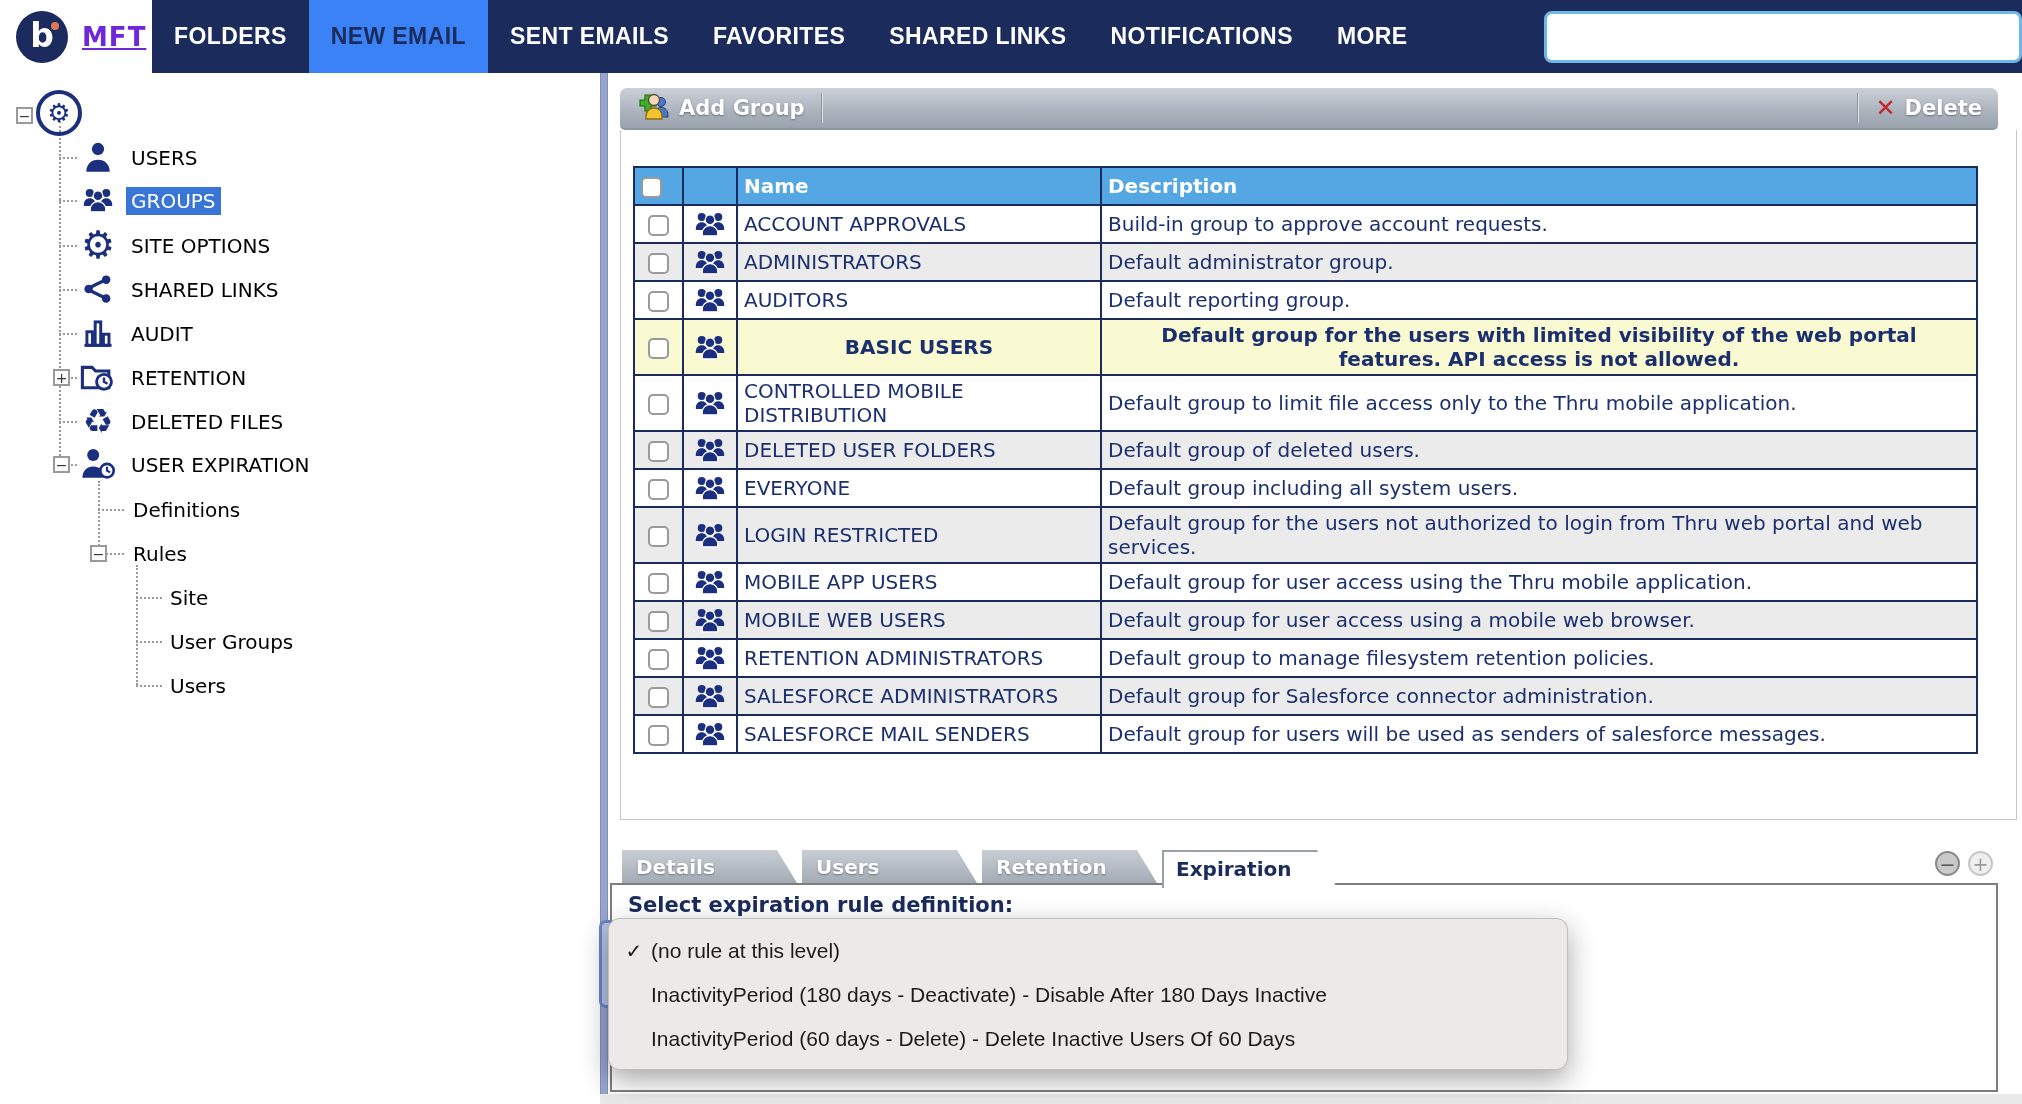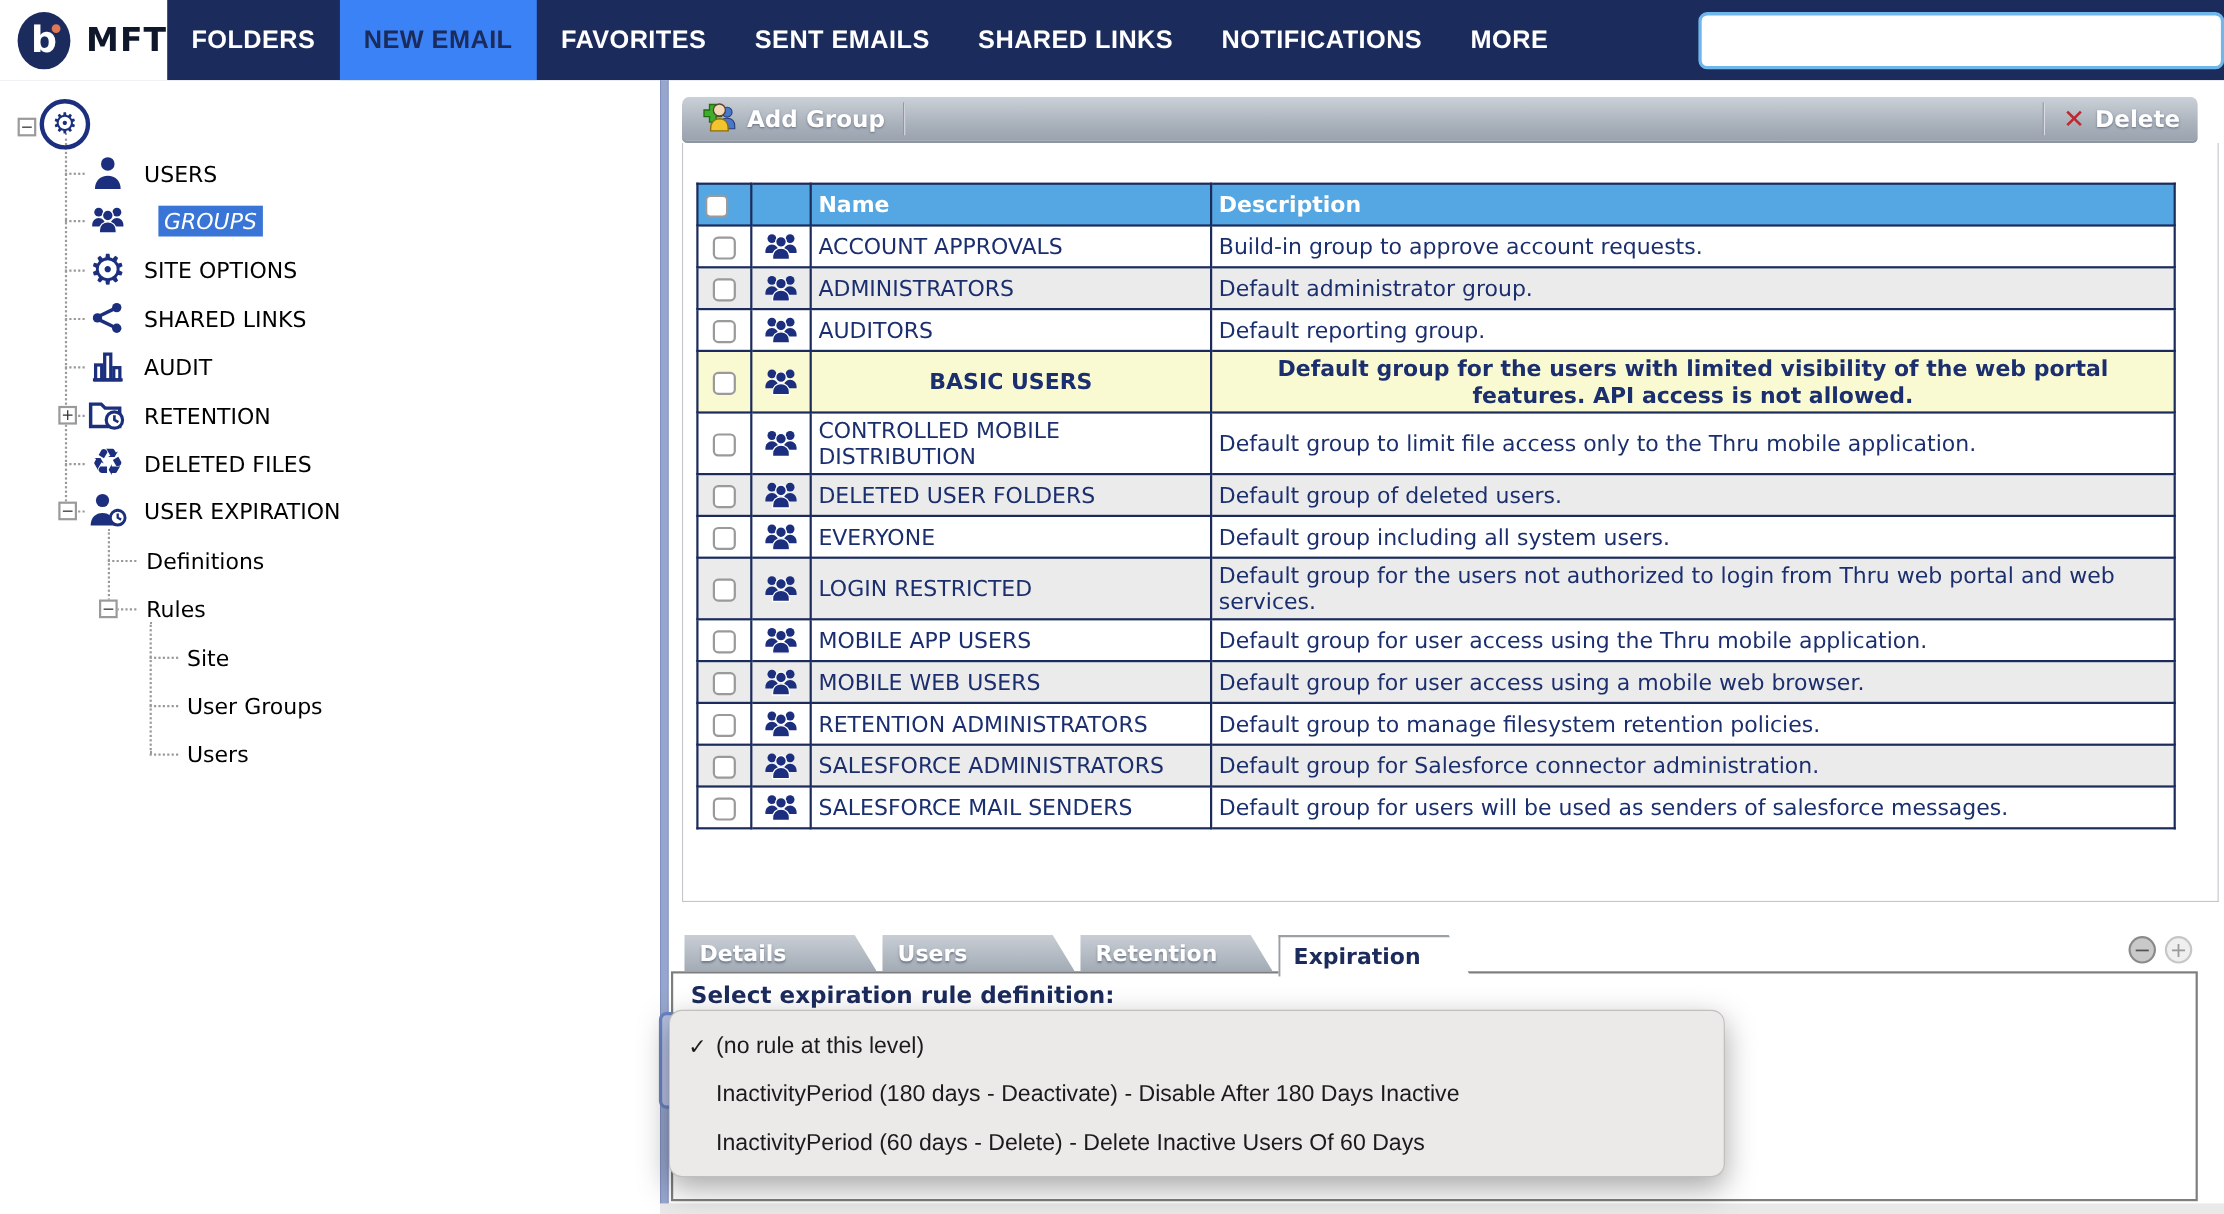--- a/index.html
+++ b/index.html
@@ -11,21 +11,21 @@
   html,body{width:2022px;height:1104px;overflow:hidden;background:#fff;
     font-family:"DejaVu Sans","Liberation Sans",sans-serif;}
   
   .navbar{position:absolute;left:0;top:0;width:2022px;height:73px;background:var(--navy);
     display:flex;align-items:stretch;}
   .logo-area{width:152px;background:#fff;display:flex;align-items:center;gap:14px;padding-left:16px;}
   .logo-circle{width:52px;height:52px;border-radius:50%;background:#1b2b5e;position:relative;
     display:flex;align-items:center;justify-content:center;}
   .logo-b{color:#fff;font-weight:bold;font-size:33px;line-height:1;margin-top:-2px}
   .logo-dot{position:absolute;right:9px;top:11px;width:8px;height:8px;border-radius:50%;background:#e07856;}
-  .logo-text{font-size:30px;font-weight:bold;color:#0f172a;letter-spacing:1px;}
+  .logo-text{font-size:26px;font-weight:bold;color:#6d28d9;letter-spacing:1px;text-decoration:underline;}
   .nav-items{display:flex;align-items:stretch;}
   .nav-item{display:flex;align-items:center;padding:0 22px;color:#fff;font-size:23px;font-weight:600;
     letter-spacing:.4px;cursor:pointer;font-family:"Liberation Sans",sans-serif;}
   .nav-item.active{background:#3b82f6;color:var(--navy);}
   .nav-search{margin-left:auto;align-self:center;width:478px;height:52px;margin-right:0;
     border:3px solid #6fb7ea;border-radius:8px;background:#fff;outline:none;font-size:20px;padding:0 12px;}
   
   .main{position:absolute;left:0;top:73px;width:2022px;height:1031px;}
   .tree-panel{position:absolute;left:0;top:0;width:600px;height:1031px;background:#fff;}
   .splitter{position:absolute;left:600px;top:0;width:8px;height:1031px;background:var(--splitter);
@@ -106,24 +106,24 @@
     <span class="logo-text">MFT</span>
   </div>
   <div class="nav-items" id="nav-items">
       <div class="nav-item">
     <span class="nav-label">FOLDERS</span>
   </div>
       <div class="nav-item active">
     <span class="nav-label">NEW EMAIL</span>
   </div>
       <div class="nav-item">
+    <span class="nav-label">SENT EMAILS</span>
+  </div>
+      <div class="nav-item">
     <span class="nav-label">FAVORITES</span>
-  </div>
-      <div class="nav-item">
-    <span class="nav-label">SENT EMAILS</span>
   </div>
       <div class="nav-item">
     <span class="nav-label">SHARED LINKS</span>
   </div>
       <div class="nav-item">
     <span class="nav-label">NOTIFICATIONS</span>
   </div>
       <div class="nav-item">
     <span class="nav-label">MORE</span>
   </div>
@@ -156,21 +156,21 @@
     <span class="tree-icon" style="left: 78px;">
           <svg width="32" height="26" viewBox="0 0 26 22" fill="#1b2f7e">
             <circle cx="6" cy="5" r="3.4"></circle>
             <path d="M1 15c0-3.3 2.2-5.5 5-5.5s5 2.2 5 5.5v1H1z"></path>
             <circle cx="20" cy="5" r="3.4"></circle>
             <path d="M15 15c0-3.3 2.2-5.5 5-5.5s5 2.2 5 5.5v1H15z"></path>
             <circle cx="13" cy="7.5" r="4.1" stroke="#fff" stroke-width="1"></circle>
             <path d="M6.5 19c0-4 2.8-6.6 6.5-6.6s6.5 2.6 6.5 6.6v2h-13z" stroke="#fff" stroke-width="1"></path>
           </svg>
         </span>
-    <span class="tree-label" style="left: 144px; font-style: italic;">GROUPS</span>
+    <span class="tree-label" style="left: 126px;">GROUPS</span>
   <span class="dot-h" style="left: 59px; width: 18px; top: 20px;"></span>
       </div>
       <div class="tree-item" style="top: 152px;">
     <span class="tree-icon" style="left: 78px;">
           <span class="glyph-icon" style="font-size:38px">⚙</span>
         </span>
     <span class="tree-label" style="left: 126px;">SITE OPTIONS</span>
   <span class="dot-h" style="left: 59px; width: 18px; top: 20px;"></span>
       </div>
       <div class="tree-item" style="top: 196px;">

